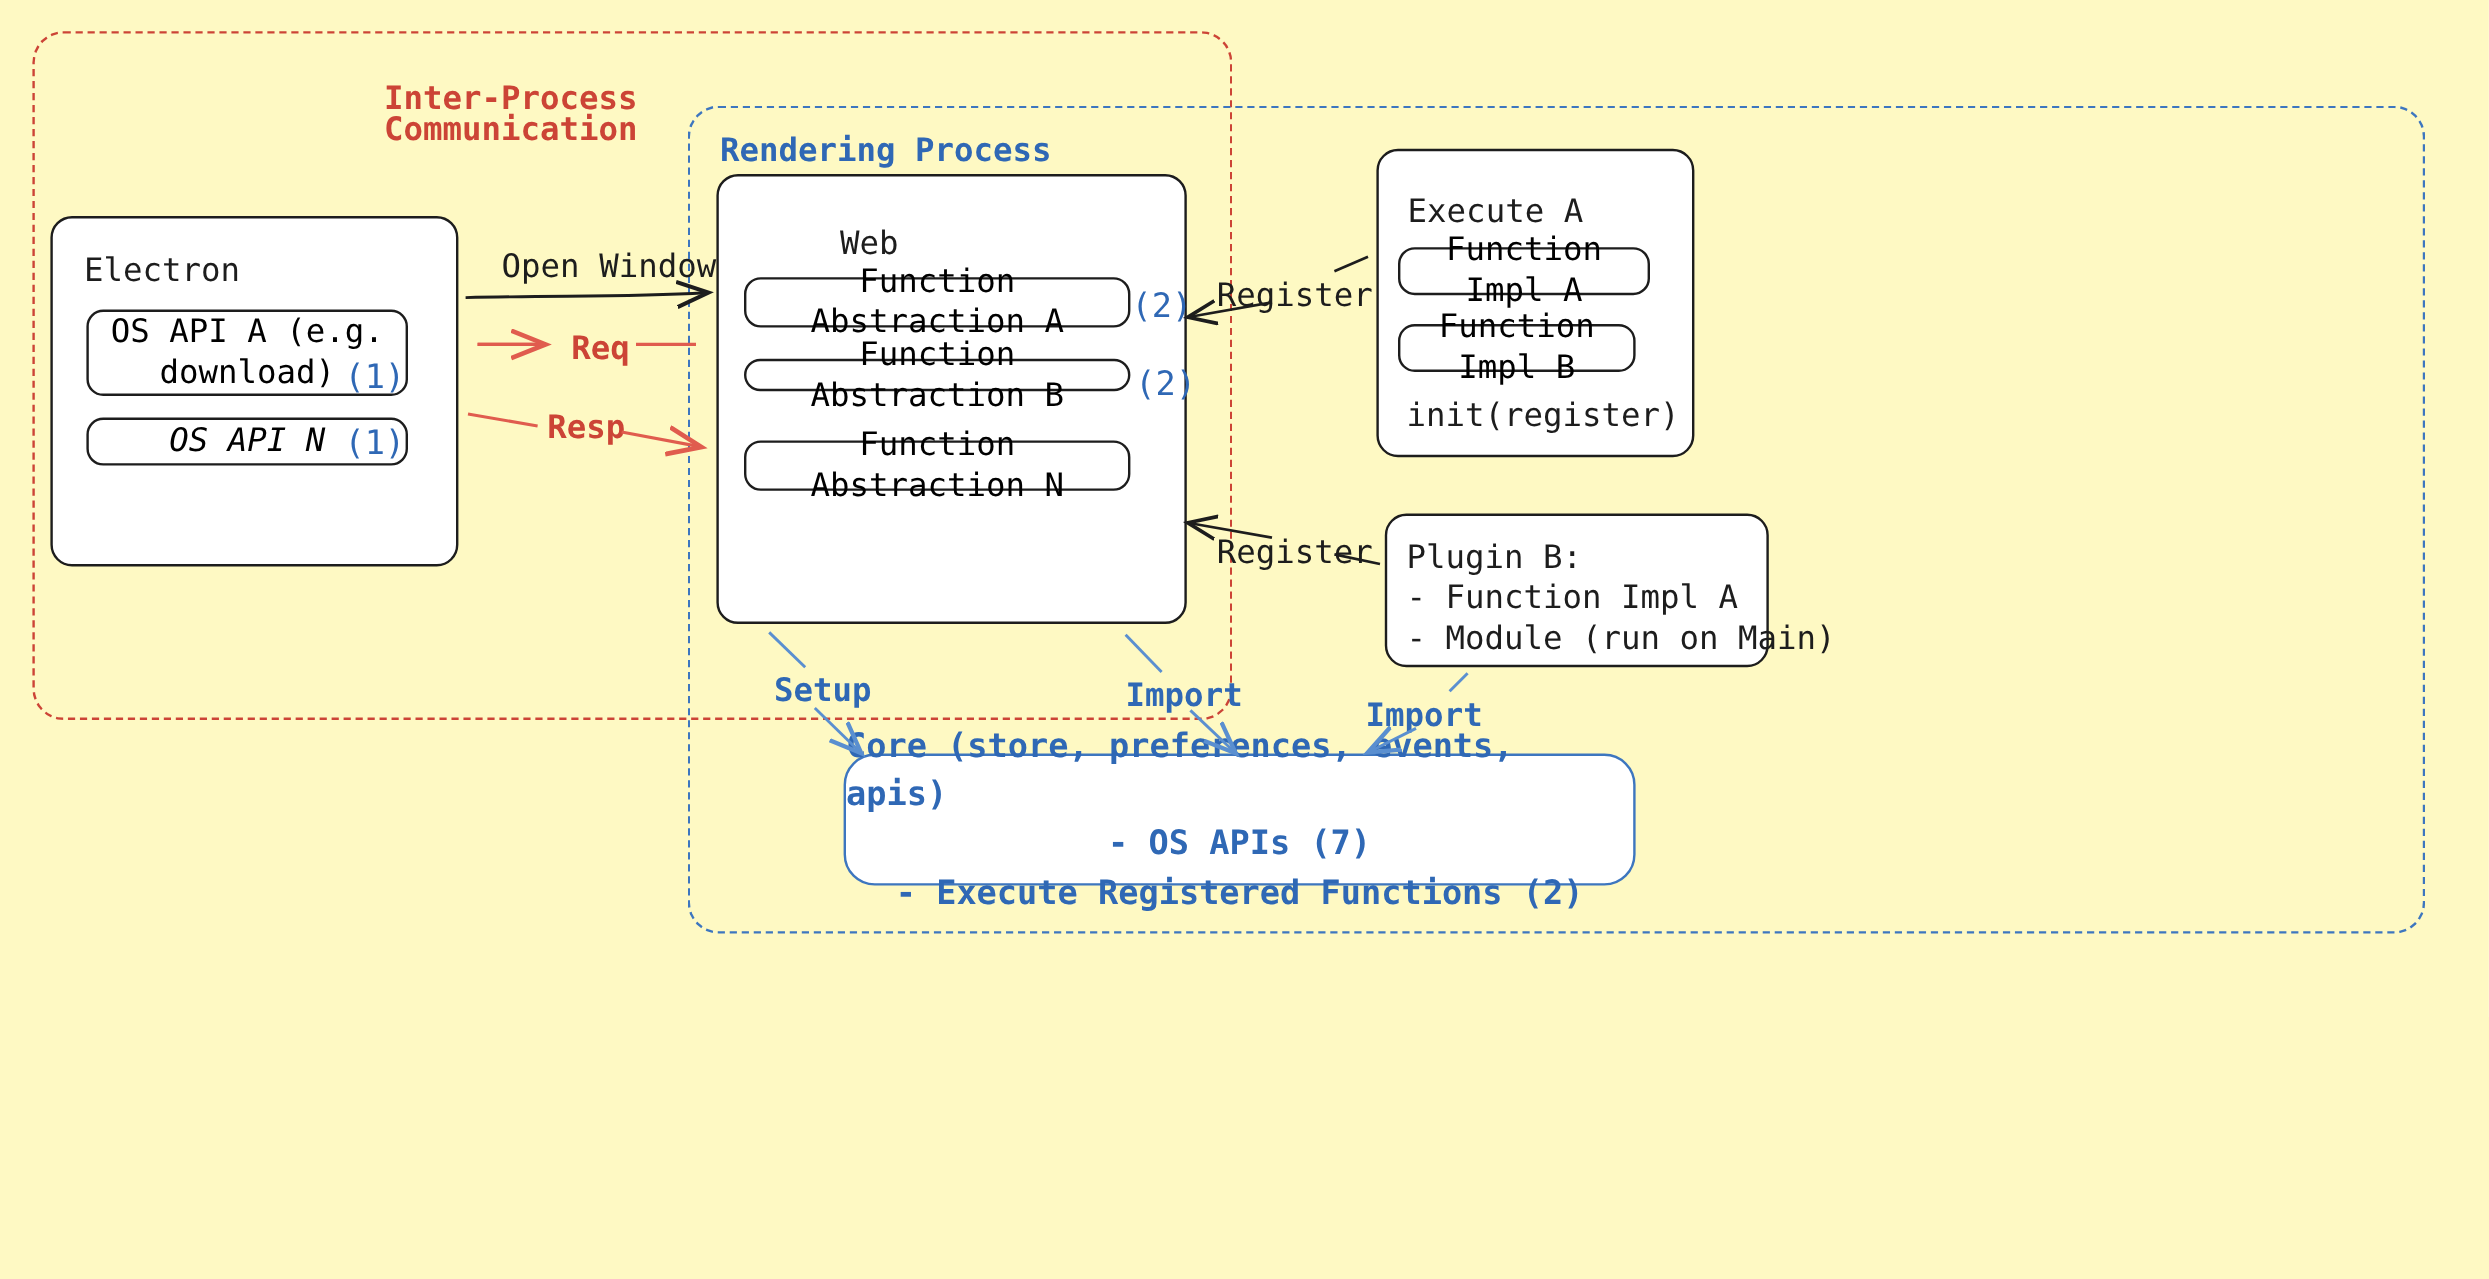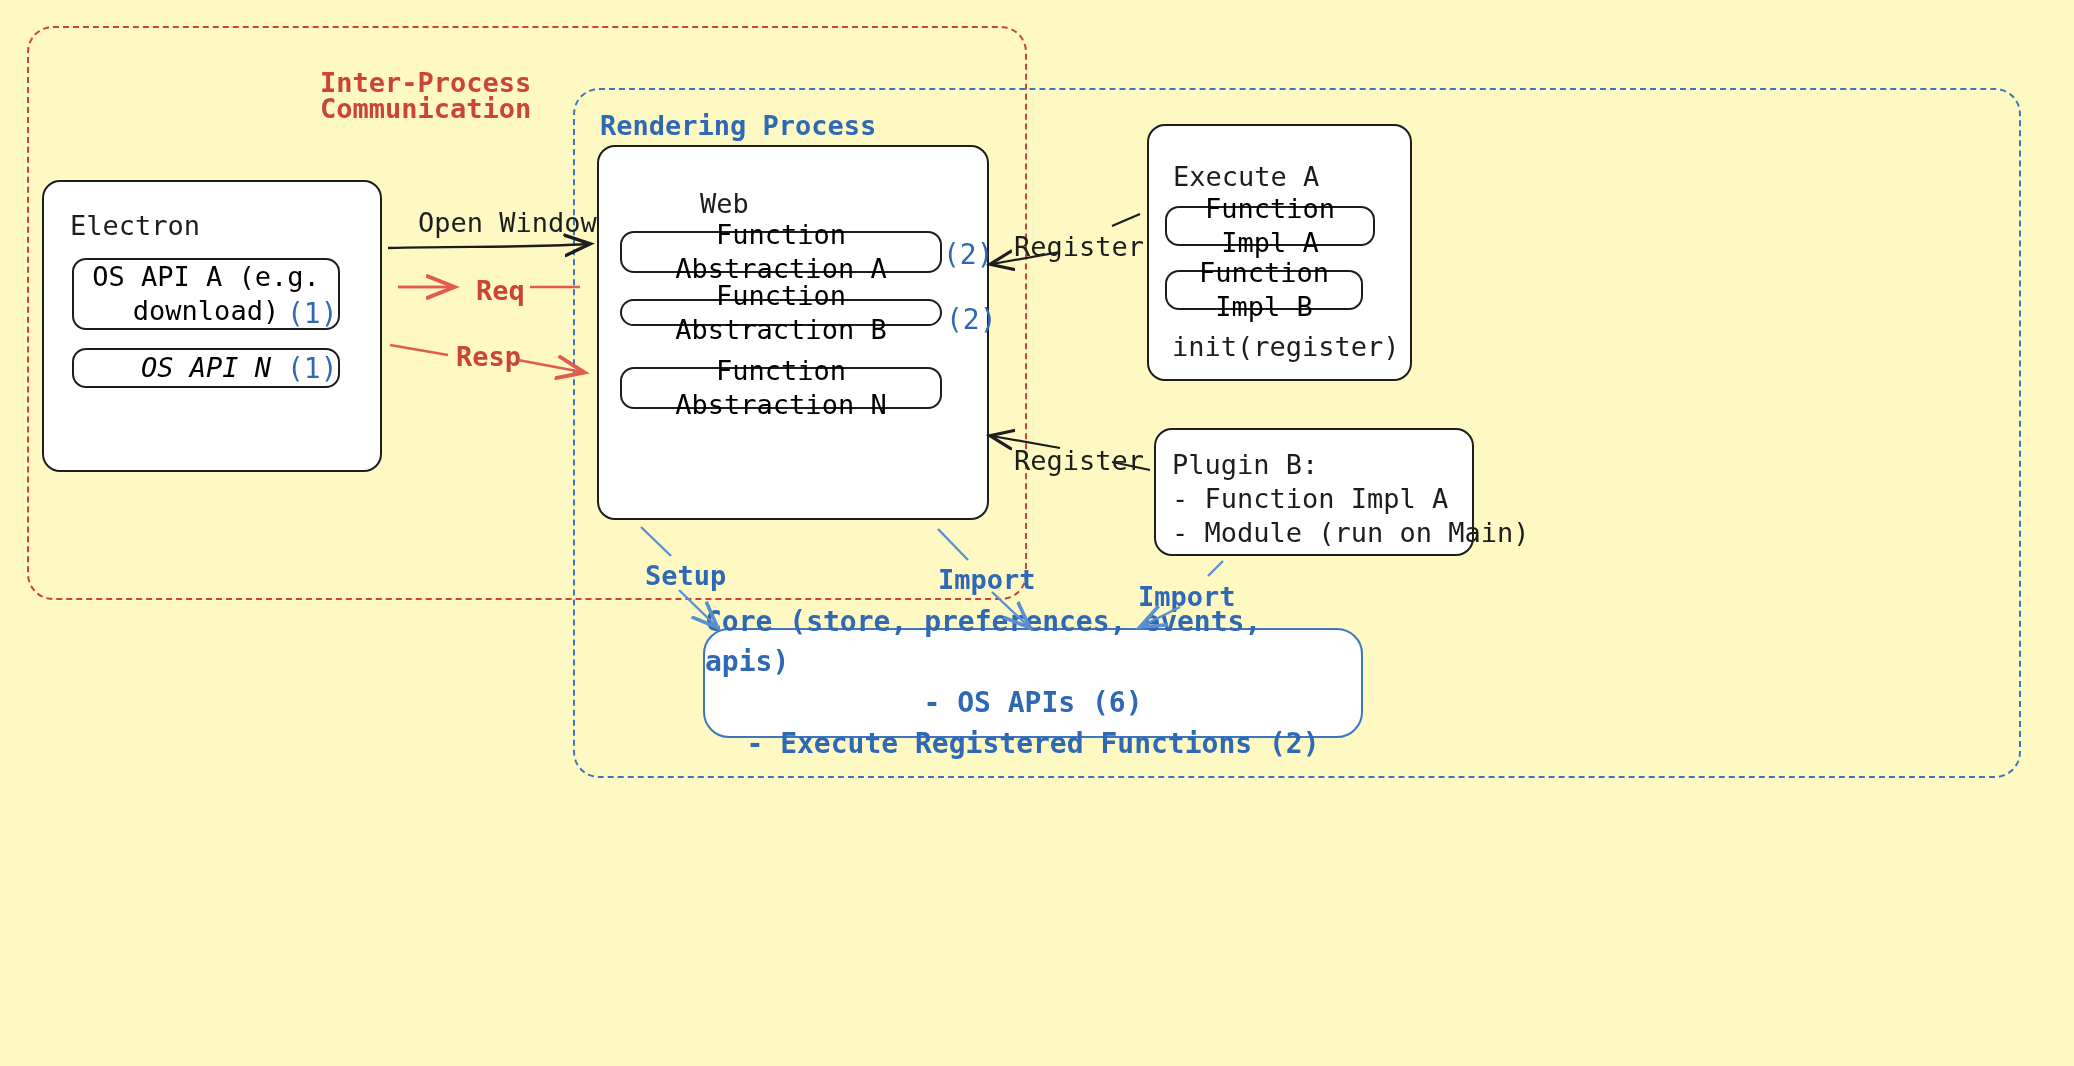--- a/index.html
+++ b/index.html
@@ -128,21 +128,21 @@
   </div>
   <div class="lbl t-item" style="left:1172px;top:331px;">init(register)</div>
 
   <div class="box" style="left:1154px;top:428px;width:320px;height:128px;"></div>
   <div class="lbl t-item" style="left:1172px;top:449px;">Plugin B:</div>
   <div class="lbl t-item" style="left:1172px;top:483px;">- Function Impl A</div>
   <div class="lbl t-item" style="left:1172px;top:517px;">- Module (run on Main)</div>
 
   <div class="core-box t-core" style="left:703px;top:628px;width:660px;height:110px;">
     <div>Core (store, preferences, events, apis)</div>
-    <div>- OS APIs (6)</div>
+    <div>- OS APIs (7)</div>
     <div>- Execute Registered Functions (2)</div>
   </div>
 
   <div class="lbl t-edge" style="left:418px;top:207px;">Open Window</div>
   <div class="lbl-red t-edge" style="left:464px;top:275px;margin-left:12px;">Req</div>
   <div class="lbl-red t-edge" style="left:456px;top:341px;">Resp</div>
   <div class="lbl t-edge" style="left:1014px;top:231px;">Register</div>
   <div class="lbl t-edge" style="left:1014px;top:445px;">Register</div>
   <div class="lbl-blue t-edge" style="left:645px;top:560px;">Setup</div>
   <div class="lbl-blue t-edge" style="left:938px;top:564px;">Import</div>

